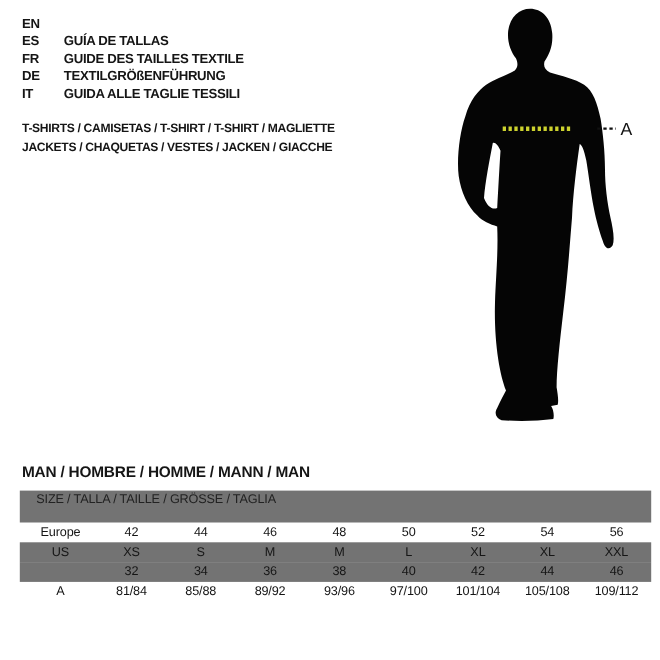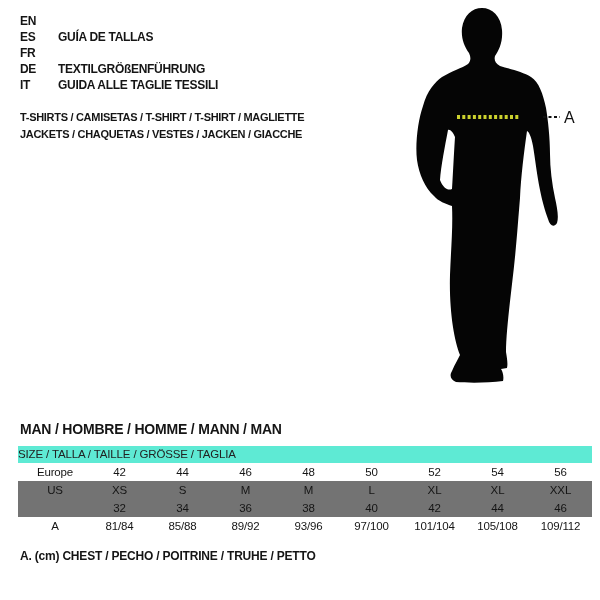--- a/index.html
+++ b/index.html
@@ -80,24 +80,24 @@
   
   .size-table {
     position: absolute;
     left: 18px;
     top: 446px;
     width: 574px;
     font-size: 11.5px;
     letter-spacing: -0.15px;
   }
   .size-table-header {
-    height: 17px;
+    height: 29px;
     line-height: 17px;
-    background: #5eead4;
-    padding-left: 0;
+    background: #737373;
+    padding-left: 15px;
     color: #222222;
     white-space: nowrap;
   }
   .size-row {
     display: grid;
     grid-template-columns: 70px repeat(8, 1fr);
     height: 18px;
     align-items: center;
   }
   .size-row.band { background: #737373; }
@@ -128,20 +128,21 @@
   <div class="lang-block">
     <div class="lang-row">
       <span class="lang-code">EN</span>
     </div>
     <div class="lang-row">
       <span class="lang-code">ES</span>
       <span class="lang-label">GUÍA DE TALLAS</span>
     </div>
     <div class="lang-row">
       <span class="lang-code">FR</span>
+      <span class="lang-label">GUIDE DES TAILLES TEXTILE</span>
     </div>
     <div class="lang-row">
       <span class="lang-code">DE</span>
       <span class="lang-label">TEXTILGRÖßENFÜHRUNG</span>
     </div>
     <div class="lang-row">
       <span class="lang-code">IT</span>
       <span class="lang-label">GUIDA ALLE TAGLIE TESSILI</span>
     </div>
   </div>
@@ -243,15 +244,14 @@
       <span class="cell">85/88</span>
       <span class="cell">89/92</span>
       <span class="cell">93/96</span>
       <span class="cell">97/100</span>
       <span class="cell">101/104</span>
       <span class="cell">105/108</span>
       <span class="cell">109/112</span>
     </div>
   </div>
 
-  <div class="footnote">A. (cm) CHEST / PECHO / POITRINE / TRUHE / PETTO</div>
 
 </div>
 
 </body></html>

